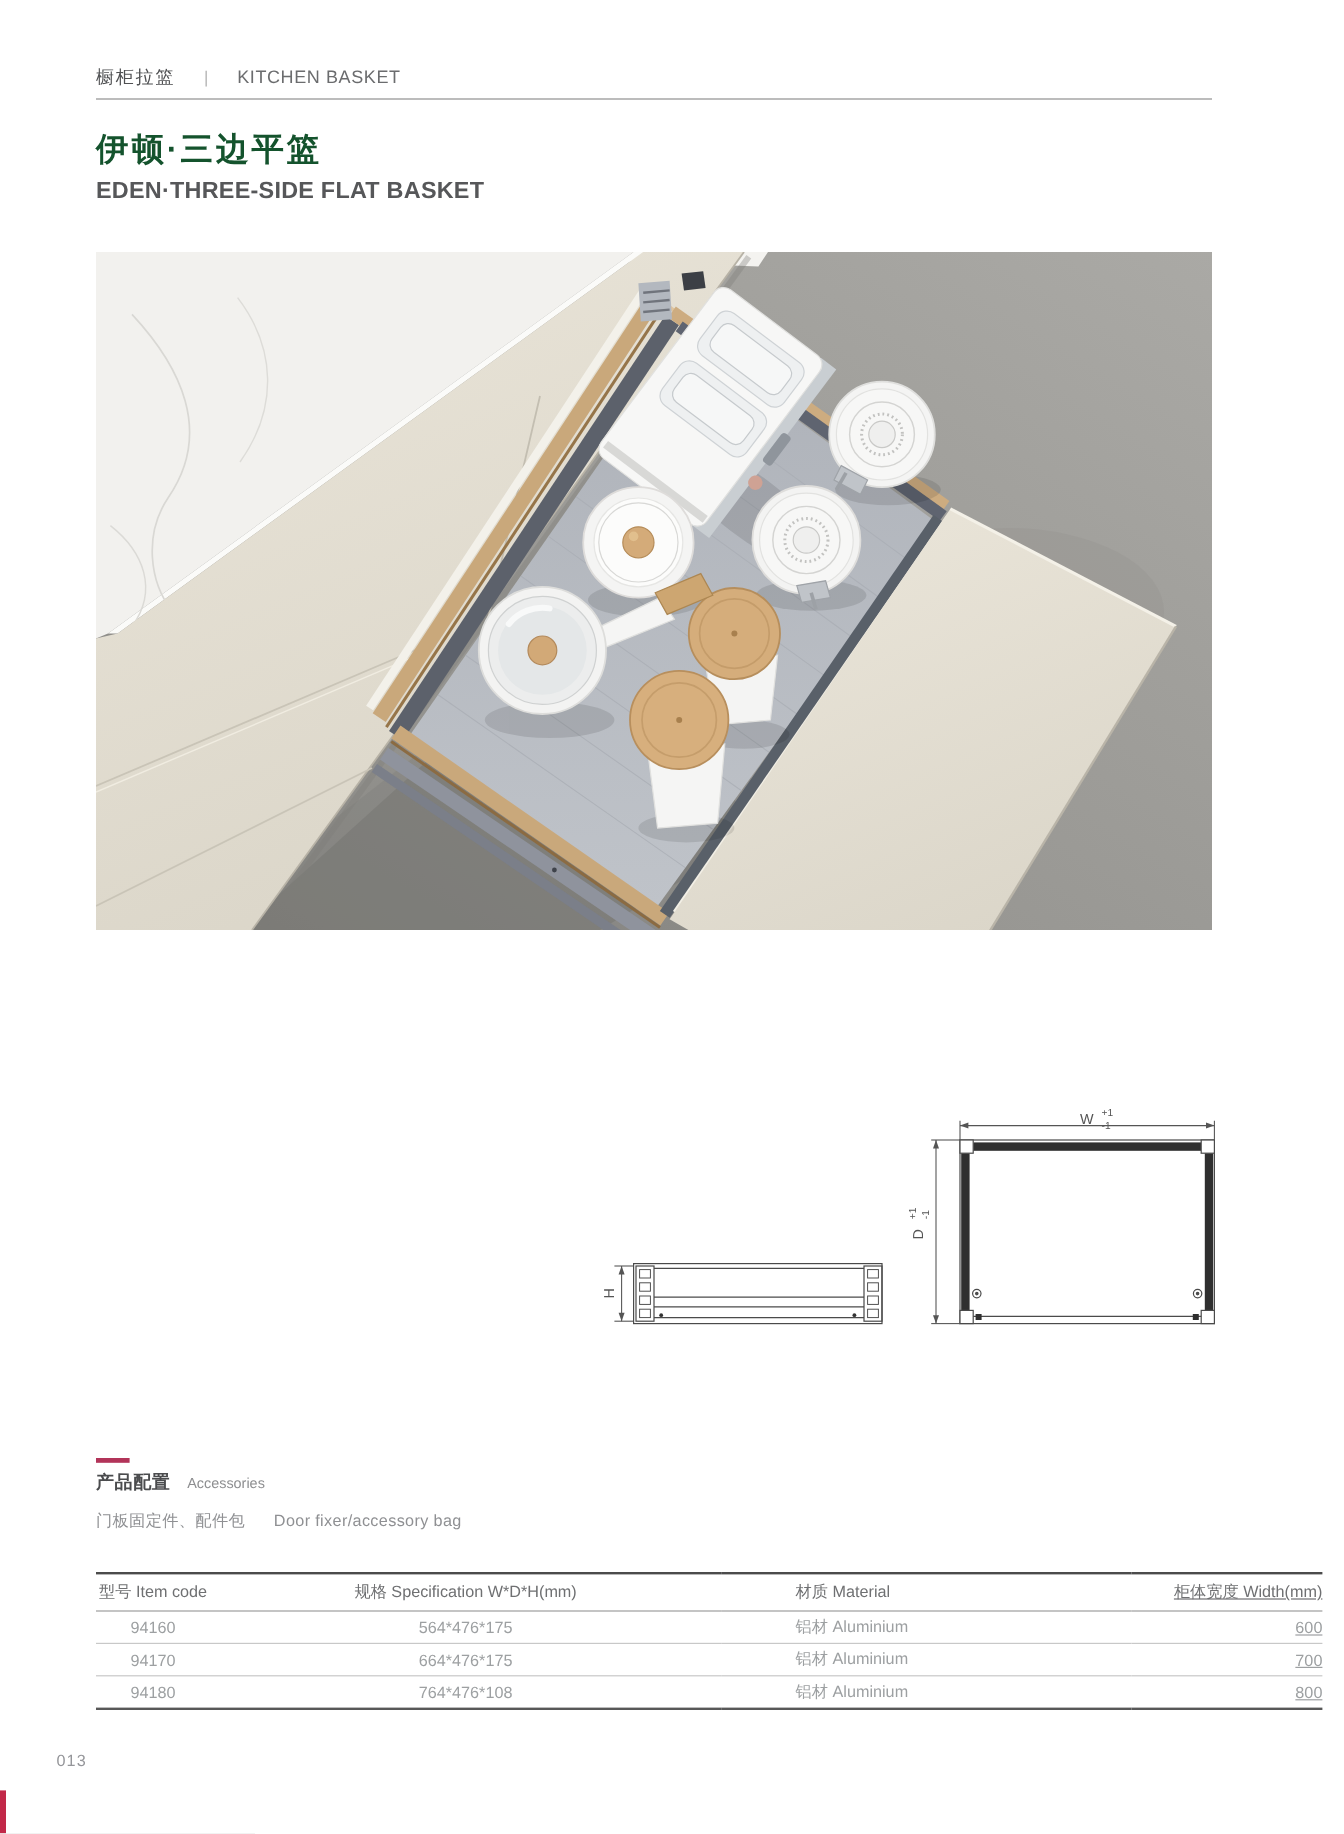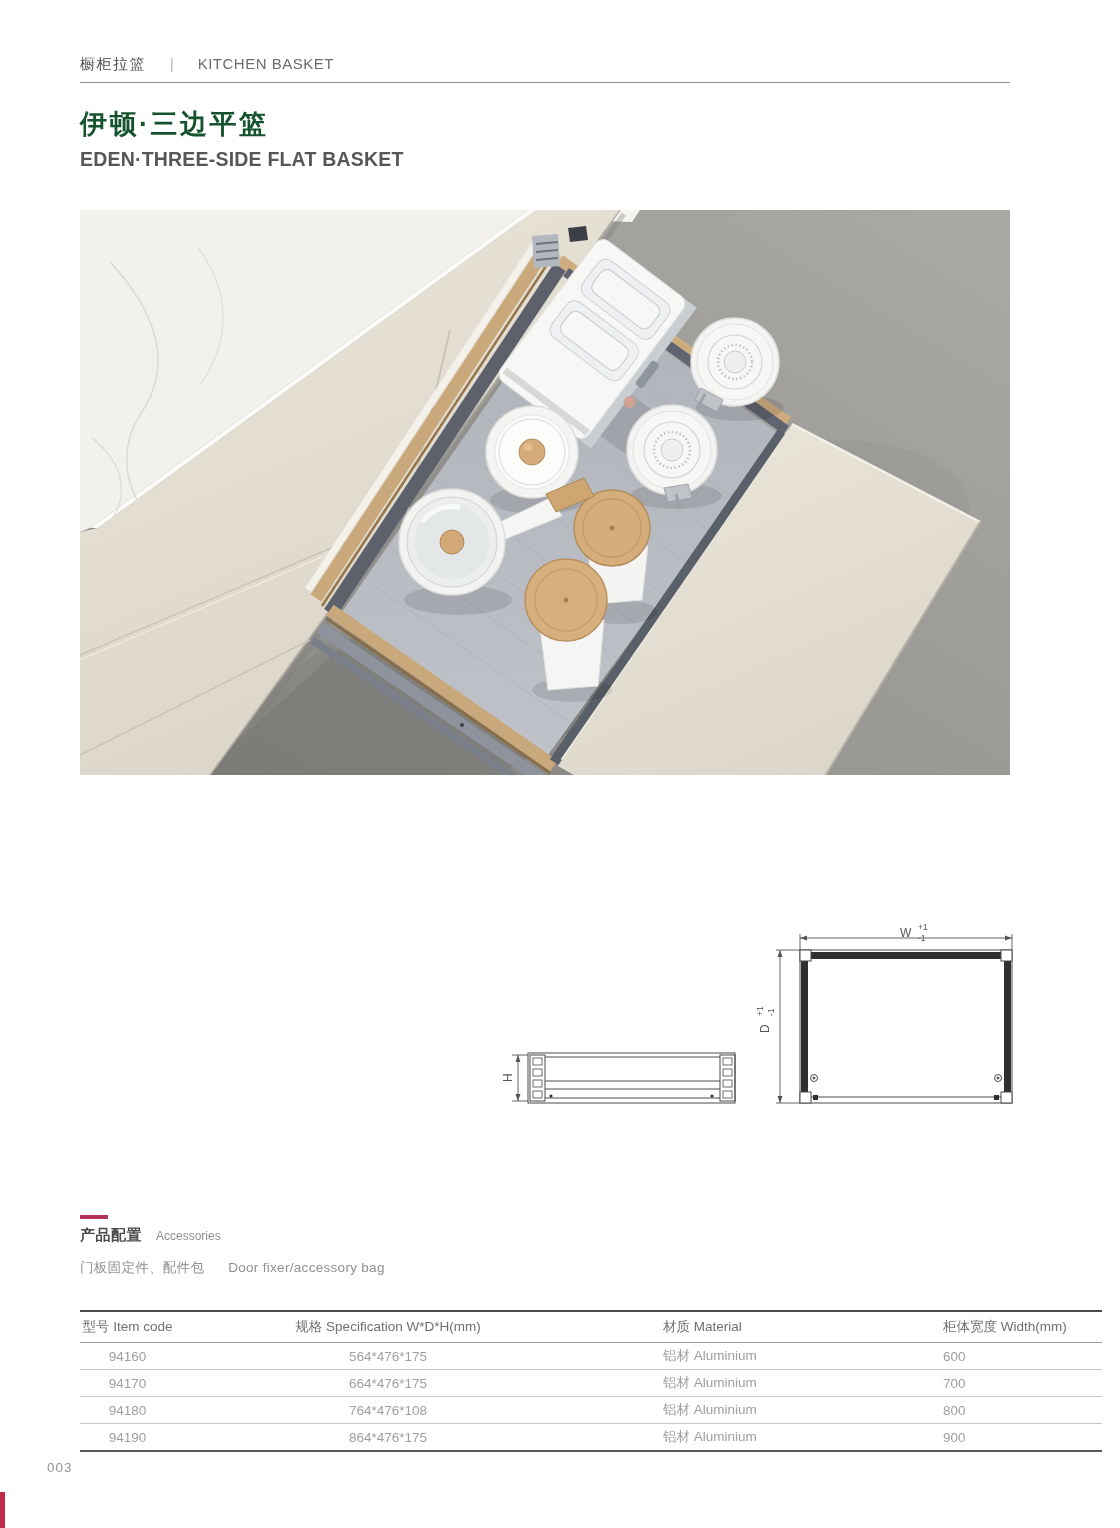--- a/index.html
+++ b/index.html
@@ -26,21 +26,21 @@
   .acc-item span{font-size:13.5px;color:#8f9093;letter-spacing:0.3px;}
   
   .spec{position:absolute;left:80px;top:1310px;width:960px;border-collapse:collapse;
         border-top:2px solid #4b4b4b;border-bottom:2px solid #585858;table-layout:fixed;}
   .spec th{height:30px;font-size:13.5px;font-weight:normal;color:#6f7072;border-bottom:1px solid #9d9d9d;padding:0;}
   .spec td{height:26px;font-size:13.5px;color:#9da0a2;border-bottom:1px solid #c8c8c8;padding:0;}
   .spec tr:last-child td{border-bottom:none;}
   .c1{width:95px;text-align:center;}
   .c2{width:426px;text-align:center;}
   .c3{width:280px;text-align:left;padding-left:62px !important;}
-  .c4{width:159px;text-align:left;}
+  .c4{width:159px;text-align:right;text-decoration:underline;}
   
   .page-num{position:absolute;left:47px;top:1460px;font-size:13.5px;color:#95969a;letter-spacing:1px;}
   .corner-bar{position:absolute;left:0;top:1492px;width:5px;height:36px;background:#c22849;}
   svg text{font-family:"Liberation Sans","DejaVu Sans",sans-serif;}
 </style>
 </head>
 <body>
 
 <div class="page">
 
@@ -334,25 +334,19 @@
         <td class="c2">664*476*175</td>
         <td class="c3">铝材 Aluminium</td>
         <td class="c4">700</td>
       </tr>
       <tr>
         <td class="c1">94180</td>
         <td class="c2">764*476*108</td>
         <td class="c3">铝材 Aluminium</td>
         <td class="c4">800</td>
       </tr>
-      <tr>
-        <td class="c1">94190</td>
-        <td class="c2">864*476*175</td>
-        <td class="c3">铝材 Aluminium</td>
-        <td class="c4">900</td>
-      </tr>
     </tbody>
   </table>
 
-  <div class="page-num">003</div>
+  <div class="page-num">013</div>
   <div class="corner-bar"></div>
 
 </div>
 
 </body></html>

